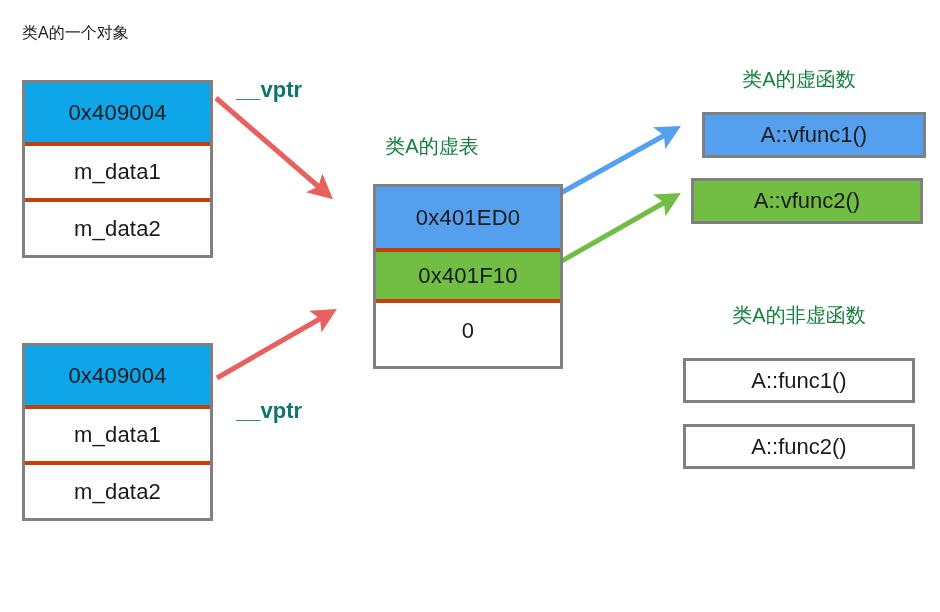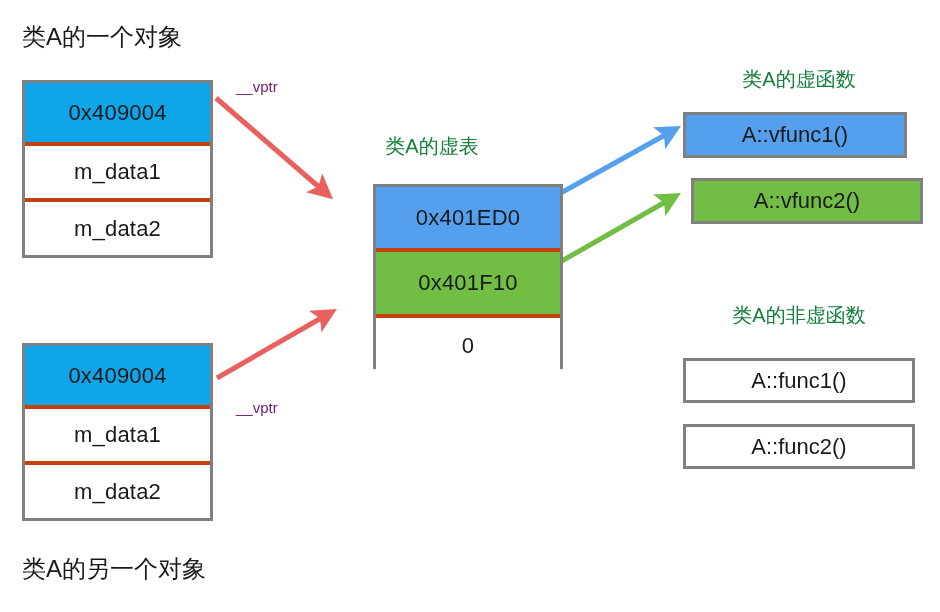--- a/index.html
+++ b/index.html
@@ -12,21 +12,21 @@
   }
   #canvas {
     position: relative;
     width: 940px;
     height: 612px;
     background: #ffffff;
     overflow: hidden;
   }
   .caption {
     position: absolute;
-    font-size: 24px;
+    font-size: 16px;
     color: #1a1a1a;
     line-height: 1;
     white-space: nowrap;
   }
   .heading-center {
     position: absolute;
     font-size: 20px;
     color: #15803d;
     line-height: 1;
     white-space: nowrap;
@@ -67,24 +67,25 @@
     font-size: 22px;
     color: #1a1a1a;
     background: #ffffff;
   }
   .fnbox.blue  { background: #54a0ee; }
   .fnbox.green { background: #72bd44; }
 
   
   .vptr-label {
     position: absolute;
-    font-size: 15px;
-    color: #701a75;
+    font-size: 22px;
+    color: #0f766e;
     line-height: 1;
     white-space: nowrap;
+    font-weight: bold;
   }
 
   
   #arrows {
     position: absolute;
     left: 0;
     top: 0;
     width: 940px;
     height: 612px;
     pointer-events: none;
@@ -112,21 +113,20 @@
 
     <line x1="217" y1="378" x2="330" y2="313" stroke="#e8615e" stroke-width="5" marker-end="url(#ah-red)"></line>
 
     <line x1="532" y1="209" x2="674" y2="130" stroke="#54a0ee" stroke-width="5" marker-end="url(#ah-blue)"></line>
 
     <line x1="532" y1="278" x2="674" y2="197" stroke="#72bd44" stroke-width="5" marker-end="url(#ah-green)"></line>
   </svg>
 
   <div class="caption" style="left:22px; top:25px;">类A的一个对象</div>
 
-  <div class="caption" style="left:22px; top:557px;">类A的另一个对象</div>
 
   <div class="heading-center" style="left:337px; top:136px; width:190px;">类A的虚表</div>
 
   <div class="heading-center" style="left:683px; top:69px; width:232px;">类A的虚函数</div>
 
   <div class="heading-center" style="left:683px; top:305px; width:232px;">类A的非虚函数</div>
 
   <div class="stack" style="left:22px; top:80px; width:191px; height:178px;">
     <div class="cell red" style="height:59px;">0x409004</div>
     <div class="cell" style="height:56px;">m_data1</div>
@@ -138,25 +138,25 @@
   <div class="stack" style="left:22px; top:343px; width:191px; height:178px;">
     <div class="cell red" style="height:59px;">0x409004</div>
     <div class="cell" style="height:56px;">m_data1</div>
     <div class="cell" style="height:57px;">m_data2</div>
   </div>
 
   <div class="vptr-label" style="left:236px; top:400px;">__vptr</div>
 
   <div class="stack" style="left:337px; top:184px; width:190px; height:185px;margin-left:36px;">
     <div class="cell blue" style="height:61px;">0x401ED0</div>
-    <div class="cell green" style="height:66px;">0x401F10</div>
+    <div class="cell green" style="height:51px;">0x401F10</div>
     <div class="cell" style="height:59px;">0</div>
   </div>
 
-  <div class="fnbox blue" style="left:683px; top:112px; width:224px; height:46px;">A::vfunc1()</div>
+  <div class="fnbox blue" style="left:702px; top:112px; width:224px; height:46px;">A::vfunc1()</div>
 
   <div class="fnbox green" style="left:683px; top:178px; width:232px; height:46px;margin-left:8px;">A::vfunc2()</div>
 
   <div class="fnbox" style="left:683px; top:358px; width:232px; height:45px;">A::func1()</div>
 
   <div class="fnbox" style="left:683px; top:424px; width:232px; height:45px;">A::func2()</div>
 
 </div>
 
 </body></html>

